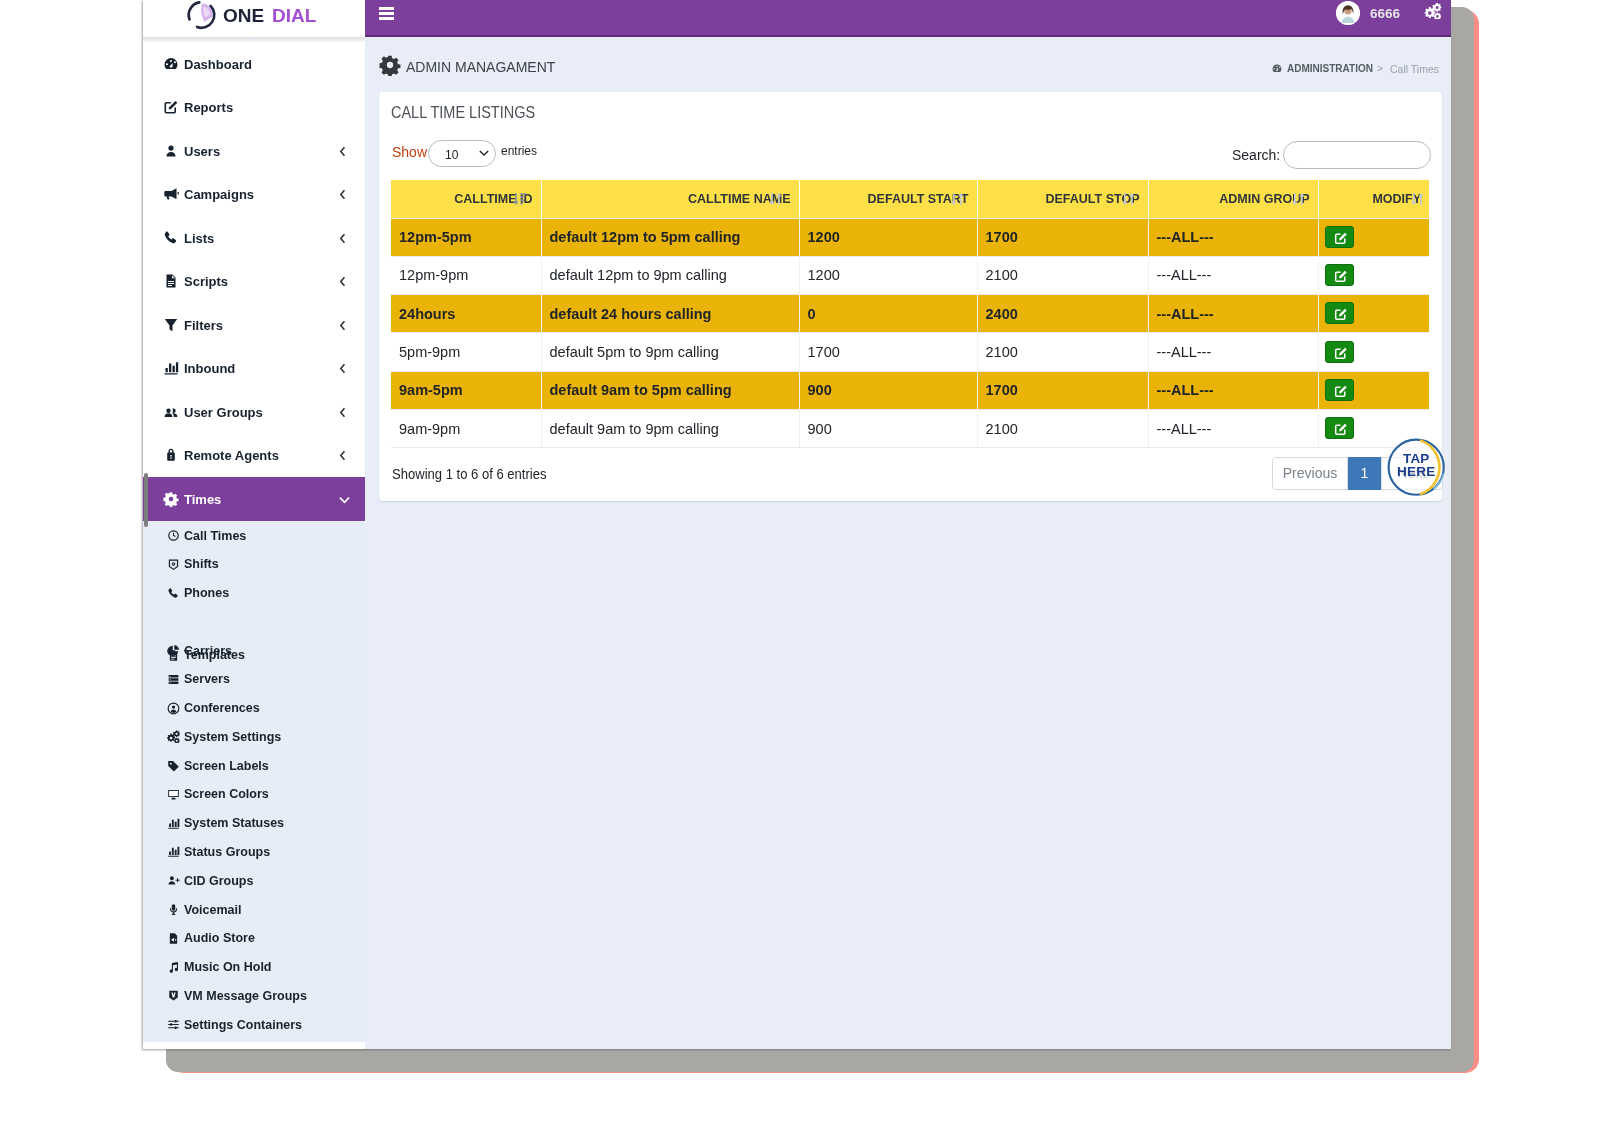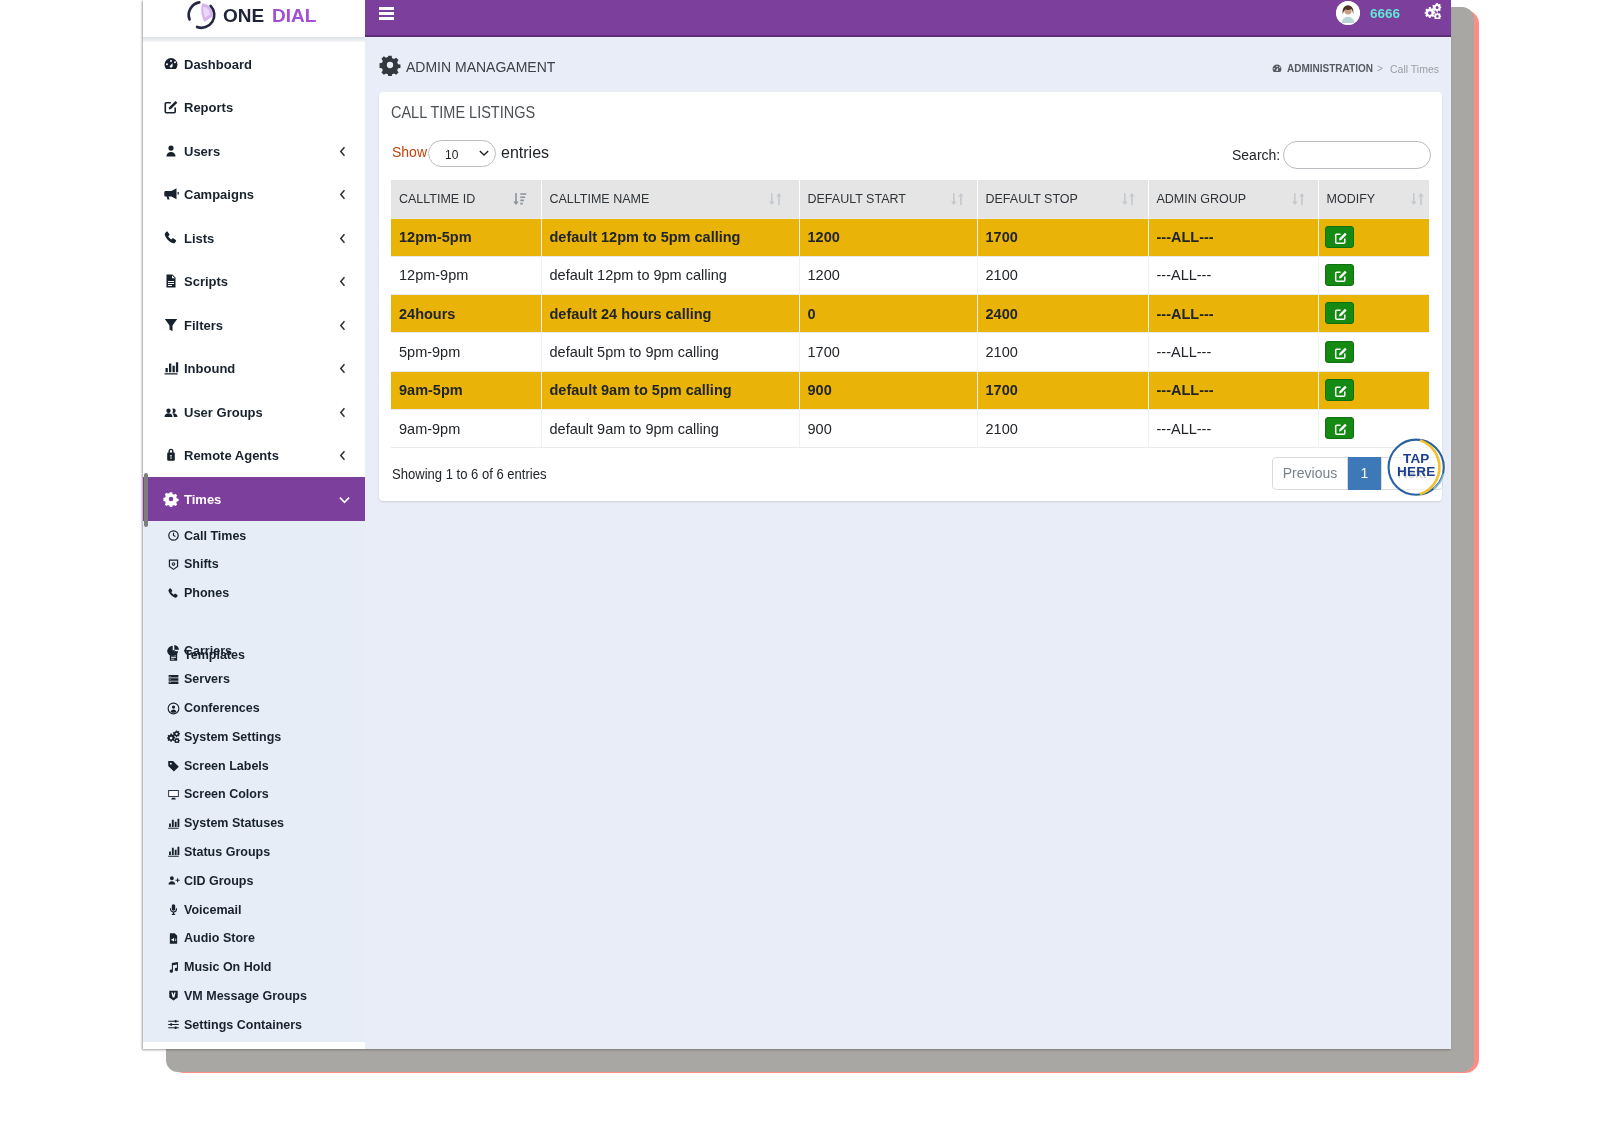--- a/index.html
+++ b/index.html
@@ -23,44 +23,44 @@
 .mitem .ico { position:absolute; left:20px; top:13px; width:16px; height:16px; }
 .mitem .chev { position:absolute; right:19px; top:16px; width:7px; height:11px; }
 .smitem { position:absolute; left:0; width:222px; height:28.8px; color:#17222e; font-size:12.5px; font-weight:bold; }
 .smitem .txt { position:absolute; left:41px; top:7px; }
 .smitem .ico { position:absolute; left:24px; top:7.5px; width:13px; height:13px; }
 
 #topbar { left:222px; top:0; width:1086px; height:37px; background:#7d3f9c; border-bottom:2px solid #5c2c75; }
 #burger { left:14px; top:7px; width:15px; height:13px; }
 #burger div { height:2.6px; background:#fff; margin-bottom:2.4px; }
 #avatar { left:971px; top:0.5px; width:24px; height:24px; border-radius:50%; background:#fff; overflow:hidden; }
-#uid { left:1005px; top:6px; color:#5eead4; font-size:13.5px; font-weight:bold; }
+#uid { left:1005px; top:6px; color:#e5e5e5; font-size:13.5px; font-weight:bold; }
 #topgear { left:1059px; top:3px; width:17px; height:15px; }
 
 #content { left:222px; top:39px; width:1086px; height:1010px; background:#e9edf7; }
 #pagehead { left:14px; top:15px; color:#3d4349; font-size:14px; }
 #pagehead svg { display:inline-block; vertical-align:-4px; margin-right:5px; }
 #crumb { left:0; top:0; width:1085px; height:40px; font-size:10px; }
 #crumb .b1 { position:absolute; left:922px; top:24px; color:#565c63; font-weight:bold; font-size:10px; }
 #crumb .gt { position:absolute; left:1012px; top:24px; color:#9aa0a6; font-size:10px; }
 #crumb .b2 { position:absolute; left:1025px; top:23.5px; color:#9aa0a6; font-size:10.5px; }
 #crumb svg { position:absolute; left:906px; top:24px; }
 
 #card { left:14px; top:53px; width:1063px; height:409px; background:#fff; border-radius:4px; box-shadow:0 1px 2px rgba(0,0,0,.12); }
 #cardtitle { left:12px; top:11px; font-size:17px; color:#4a5056; transform:scaleX(0.852); transform-origin:0 0; }
 #showlbl { left:13px; top:52px; font-size:14px; color:#c2410c; }
 #selbox { left:49px; top:48px; width:68px; height:27px; border:1px solid #b9bdc1; border-radius:13.5px; background:#fff; }
 #selbox .v { position:absolute; left:16px; top:7px; font-size:12px; color:#222; }
 #selbox .c { position:absolute; right:6px; top:6px; width:10px; height:12px; }
-#entries { left:122px; top:52px; font-size:16px; color:#212529; }
+#entries { left:122px; top:52px; font-size:12px; color:#212529; }
 #searchlbl { left:853px; top:55px; font-size:14px; color:#212529; }
 #searchbox { left:904px; top:49px; width:148px; height:28px; border:1px solid #b9bdc1; border-radius:14px; background:#fff; }
 
 table#tbl { position:absolute; left:12px; top:88px; width:1038px; border-collapse:collapse; font-size:14.5px; color:#212529; table-layout:fixed; }
-#tbl th { background:#e5e5e5; text-align:left; font-size:12.5px; color:#2f3439; height:38px; padding:0 8px; border-right:1.5px solid #fff; position:relative; font-weight:normal; }
+#tbl th { background:#fde047; text-align:right; font-size:12.5px; color:#2f3439; height:38px; padding:0 8px; border-right:1.5px solid #fff; position:relative; font-weight:bold; }
 #tbl td { height:38.3px; padding:0 8px; border-top:1px solid #e9ebee; border-right:1px solid #f0f1f3; }
 #tbl td:last-child, #tbl th:last-child { border-right:none; }
 #tbl tr.odd td { background:#eab308;font-weight:bold; }
 #tbl tr:last-child td { border-bottom:1px solid #e9ebee; }
 .sic { position:absolute; right:12px; top:12px; width:15px; height:14px; }
 #tbl th:first-child .sic { right:14px; }
 #tbl th:nth-child(2) .sic { right:16px; }
 #tbl th:last-child .sic { right:4px; }
 .gbtn { display:inline-block; width:29px; height:22px; background:#158a13; border-radius:3px; border:1px solid #0f6e10; position:relative; top:1px; margin-left:-2px; }
 .gbtn svg { position:absolute; left:8px; top:4px; }

